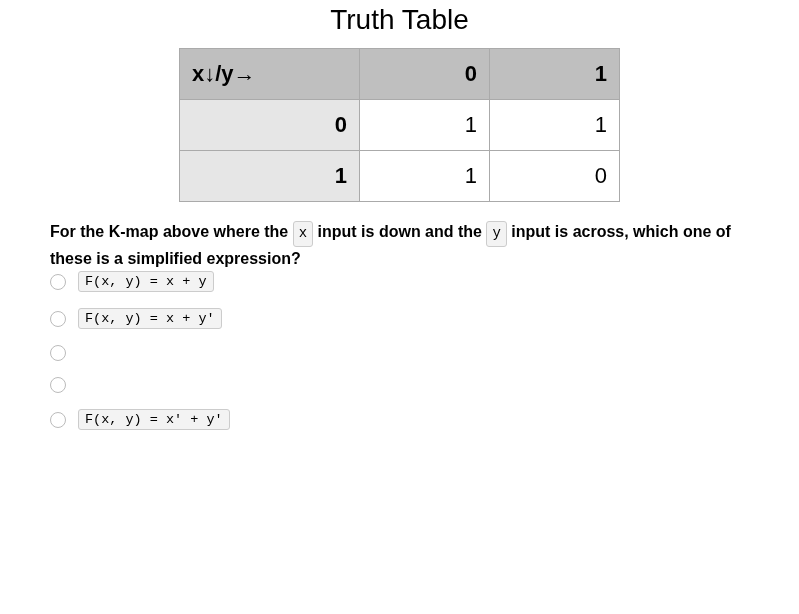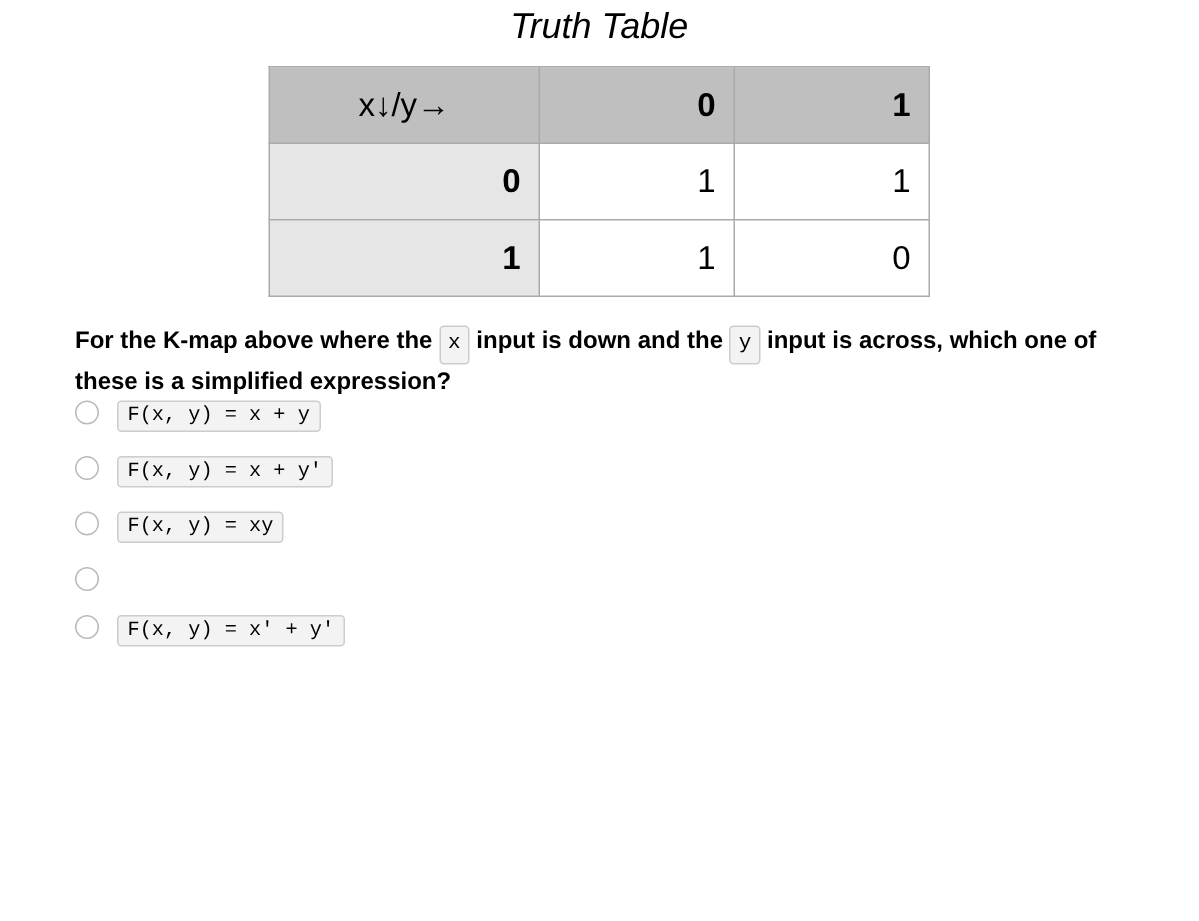--- a/index.html
+++ b/index.html
@@ -9,41 +9,40 @@
       font-family: "Helvetica Neue", Helvetica, Arial, sans-serif;
       background: #fff;
       color: #000;
       width: 799px;
     }
     .container {
       padding-top: 4px;
     }
     .title {
       text-align: center;
-      font-size: 24px;
+      font-size: 28px;
       font-weight: 400;
       margin: 0 0 12px 0;
-      font-style: italic;
     }
     .truth-table {
       border-collapse: collapse;
       margin: 0 auto 18px auto;
     }
     .truth-table th, .truth-table td {
       border: 1px solid #aaa;
       padding: 12px 12px;
       font-size: 22px;
       text-align: right;
       min-width: 130px;
       height: 50px;
     }
     .truth-table th.corner {
-      text-align: center;
+      text-align: left;
       background: #bfbfbf;
-      font-weight: 400;
+      font-weight: 700;
       min-width: 180px;
     }
     .truth-table th.col-head {
       background: #bfbfbf;
       font-weight: 700;
       text-align: right;
     }
     .truth-table th.row-head {
       background: #e6e6e6;
       font-weight: 700;
@@ -69,21 +68,21 @@
       border: 1px solid #ccc;
       border-radius: 3px;
       padding: 1px 5px;
       vertical-align: baseline;
     }
     .options {
       padding: 0 50px;
     }
     .option {
       display: flex;
-      align-items: flex-start;
+      align-items: center;
       gap: 12px;
       margin-bottom: 16px;
     }
     .radio {
       width: 16px;
       height: 16px;
       border: 1.5px solid #bbb;
       border-radius: 50%;
       flex: 0 0 auto;
       background: #fff;
@@ -132,21 +131,20 @@
     <div class="option">
       <div class="radio"></div>
       <div class="option-label">F(x, y) = x + y</div>
     </div>
     <div class="option">
       <div class="radio"></div>
       <div class="option-label">F(x, y) = x + y'</div>
     </div>
     <div class="option">
       <div class="radio"></div>
-      <div class="option-label">F(x, y) = xy</div>
     </div>
     <div class="option">
       <div class="radio"></div>
     </div>
     <div class="option">
       <div class="radio"></div>
       <div class="option-label">F(x, y) = x' + y'</div>
     </div>
   </div>
 </div>

